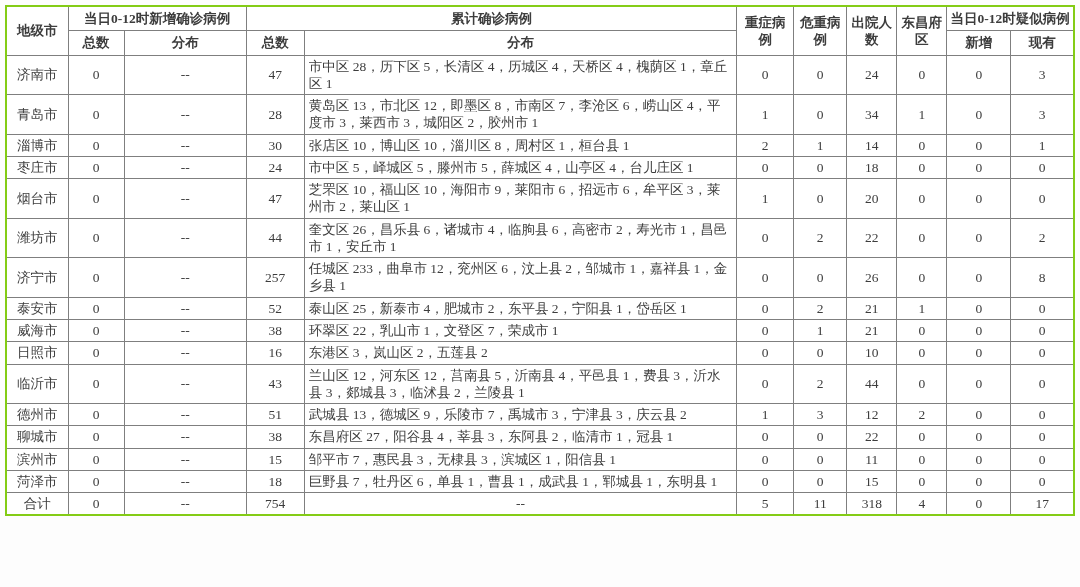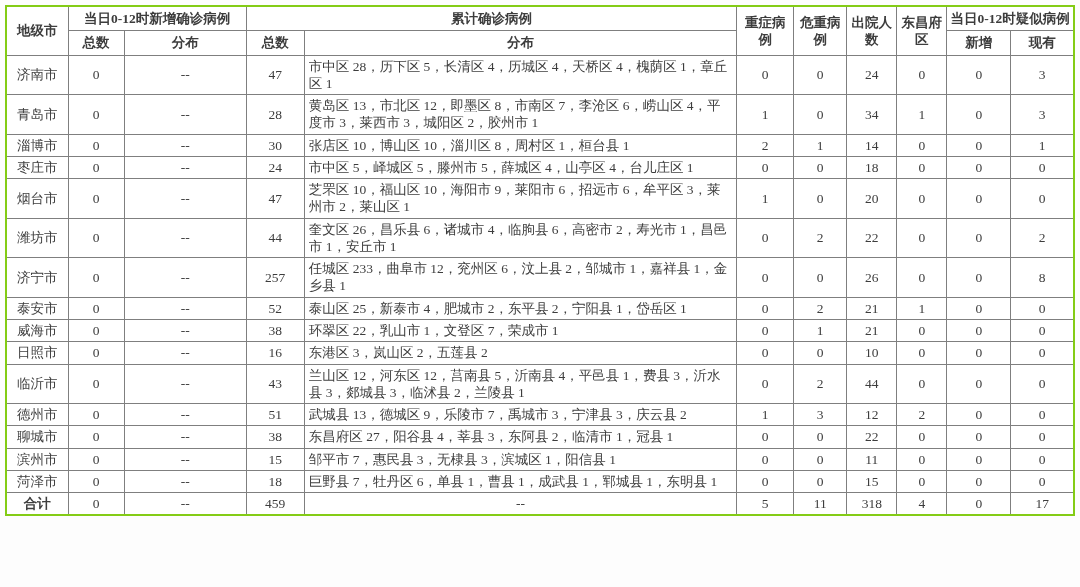--- a/index.html
+++ b/index.html
@@ -41,21 +41,21 @@
   }
   td.dist {
     text-align: left;
     padding-left: 7px;
     padding-right: 4px;
   }
   td.dash {
     text-align: center;
   }
   tr.total-row td.city {
-    font-weight: bold;
+    font-weight: normal;
     margin-left: 32px;
   }
 </style>
 </head>
 <body>
 
 <div class="page">
   <table class="stats">
     <colgroup>
       <col style="width:62px">
@@ -283,21 +283,21 @@
           <td class="num">0</td>
           <td class="num">15</td>
           <td class="num">0</td>
           <td class="num">0</td>
           <td class="num">0</td>
         </tr>
         <tr class="total-row">
           <td class="city">合计</td>
           <td class="num">0</td>
           <td class="dist dash">--</td>
-          <td class="num">459</td>
+          <td class="num">754</td>
           <td class="dist dash">--</td>
           <td class="num">5</td>
           <td class="num">11</td>
           <td class="num">318</td>
           <td class="num">4</td>
           <td class="num">0</td>
           <td class="num">17</td>
         </tr>
       </tbody>
   </table>

